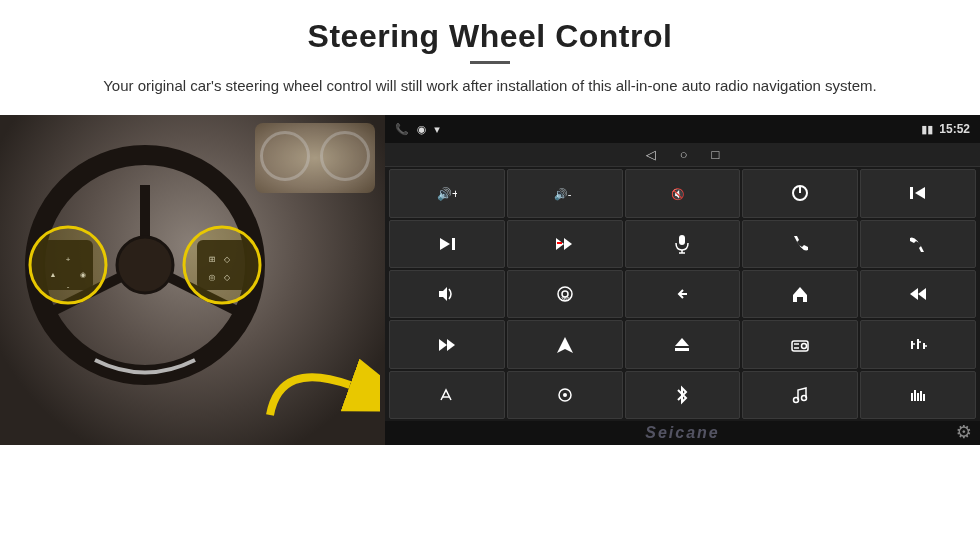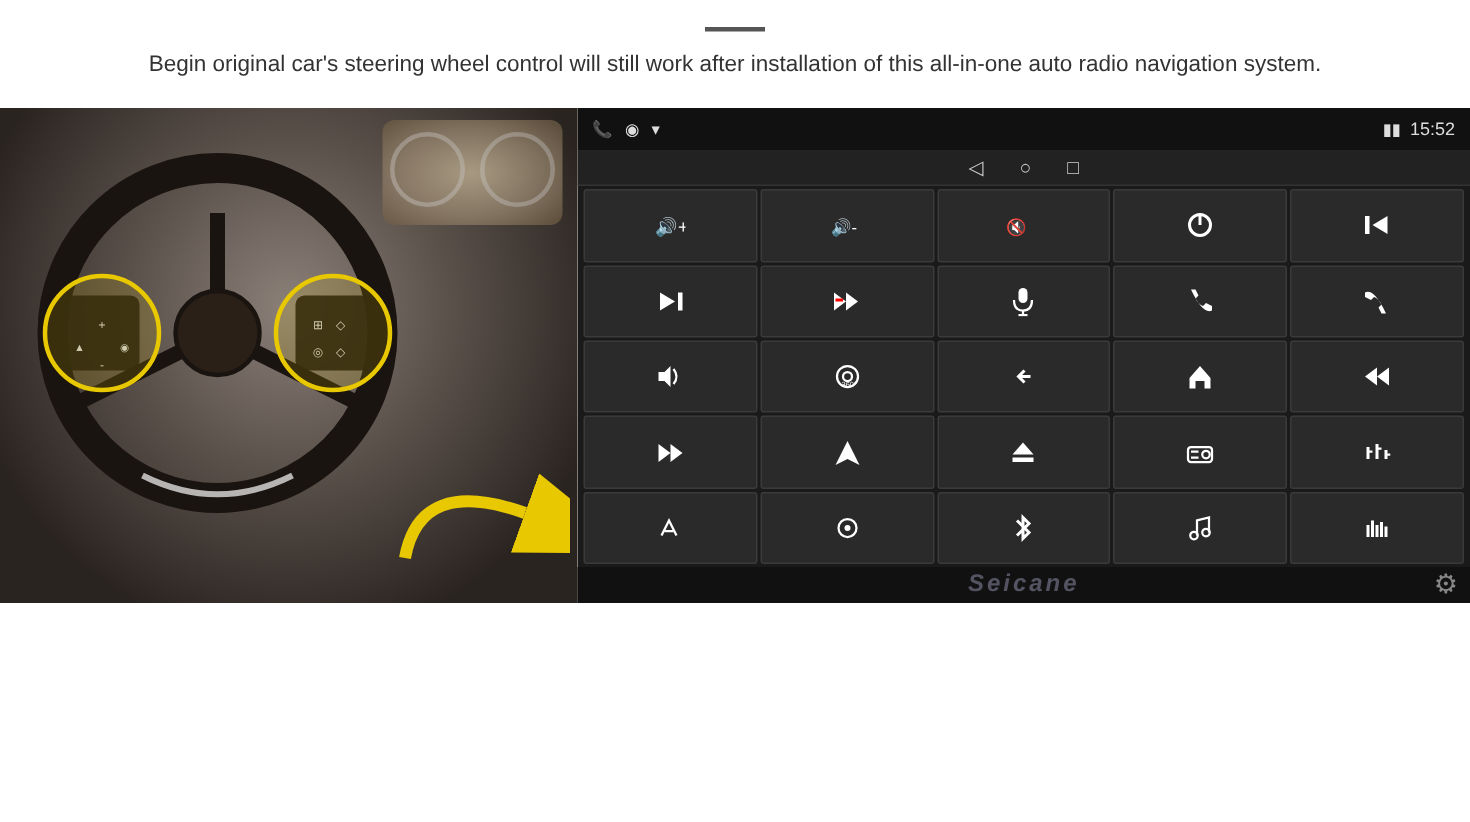--- a/index.html
+++ b/index.html
@@ -116,21 +116,21 @@
       gap: 6px;
       align-items: center;
     }
     .status-icon {
       color: #ddd;
       font-size: 11px;
     }
     .status-time {
       color: #ddd;
       font-size: 12px;
-      font-weight: normal;
+      font-weight: bold;
     }
     
     .nav-bar {
       background: #222;
       height: 24px;
       display: flex;
       align-items: center;
       justify-content: center;
       gap: 24px;
       flex-shrink: 0;
@@ -201,22 +201,23 @@
       font-size: 18px;
       cursor: pointer;
     }
   </style>
 </head>
 <body>
 
 <div class="page-wrapper">
 
   <div class="header-section">
+    <div class="main-title">Steering Wheel Control</div>
     <div class="title-divider"></div>
-    <div class="subtitle">Begin original car's steering wheel control will still work after installation of this all-in-one auto radio navigation system.</div>
+    <div class="subtitle">Your original car's steering wheel control will still work after installation of this all-in-one auto radio navigation system.</div>
   </div>
 
   <div class="content-row">
 
     <div class="photo-panel">
       <div class="steering-wheel-bg"></div>
 
       <div class="gauge-hint">
         <div class="gauge-circle gc1"></div>
         <div class="gauge-circle gc2"></div>

